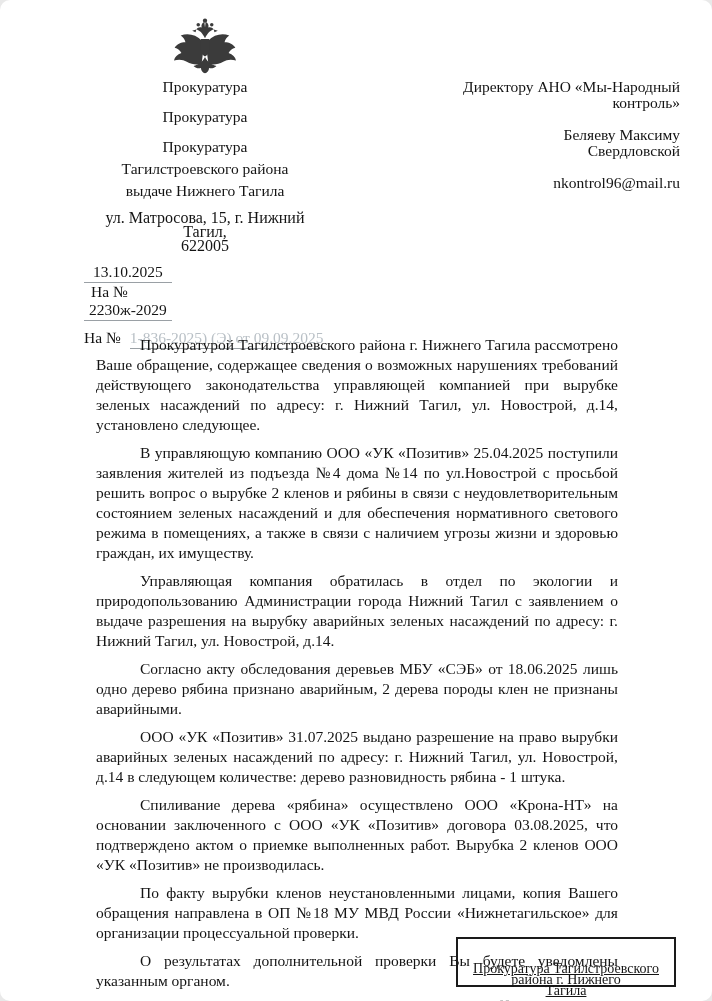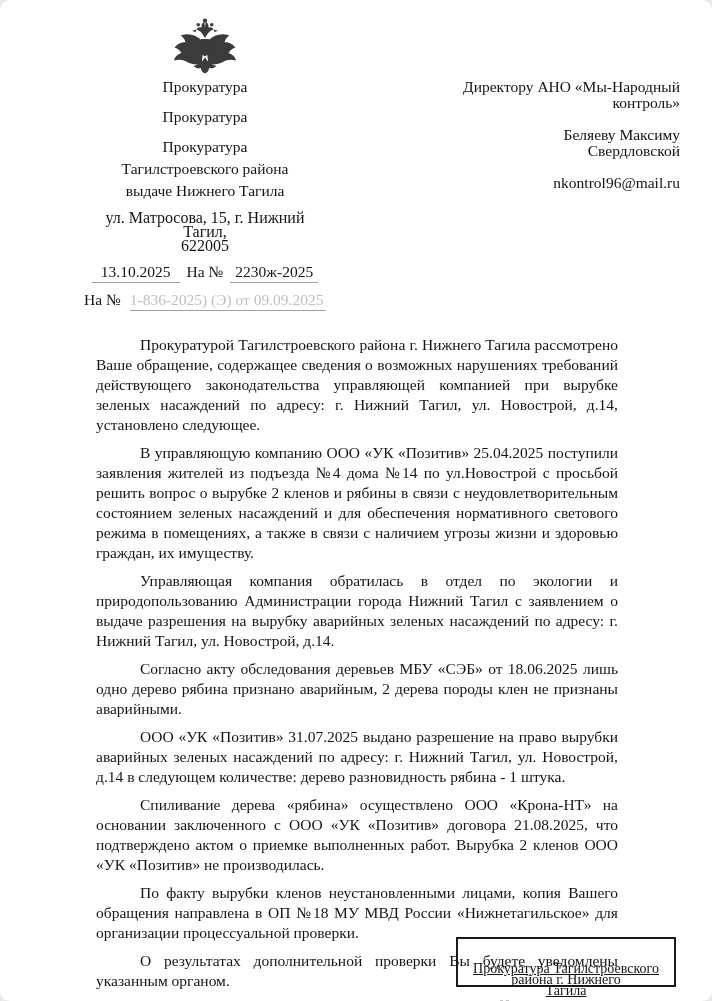--- a/index.html
+++ b/index.html
@@ -22,21 +22,21 @@
     text-align:center;
   }
   .emblem { display:block; margin:0 auto 2px auto; }
   .org-block1 { font-size:15.5px; line-height:16px; margin-top:3px; }
   .org-block2 { font-size:15.5px; line-height:23px; margin-top:10px; }
   .org-block3 { font-size:15.5px; line-height:22px; margin-top:8px; }
   .addr { font-size:16px; line-height:14px; margin-top:9px; }
 
   .ref1 {
     margin-top:10px; font-size:15.5px;
-    display:flex; justify-content:center; align-items:baseline;
+    display:flex; justify-content:center; align-items:baseline;flex-direction:column;
   }
   .ref1 .seg-date { border-bottom:1.5px solid #9aa0a5; padding:0 9px 1px 9px; }
   .ref1 .seg-label { padding:0 7px; white-space:nowrap; }
   .ref1 .seg-num { border-bottom:1.5px solid #9aa0a5; padding:0 5px 1px 5px; white-space:nowrap; }
 
   .ref2 {
     margin-top:8px; font-size:15.5px;
     display:flex; align-items:baseline; text-align:left;
   }
   .ref2 .seg-label { white-space:nowrap; padding-right:9px; }
@@ -115,21 +115,21 @@
     </div>
 
     <div class="addr">
       <div>ул. Матросова, 15, г. Нижний Тагил,</div>
       <div>622005</div>
     </div>
 
     <div class="ref1">
       <span class="seg-date">13.10.2025</span>
       <span class="seg-label">На №</span>
-      <span class="seg-num">2230ж-2025</span>
+      <span class="seg-num">2230ж-2029</span>
     </div>
 
     <div class="ref2">
       <span class="seg-label">На №</span>
       <span class="seg-num">1-836-2025) (Э) от 09.09.2025</span>
     </div>
 
   </div>
 
   <div class="recipient">
@@ -143,21 +143,21 @@
     </div>
     <div class="block email-block">nkontrol96@mail.ru</div>
   </div>
 
   <div class="letter-body">
     <p>Прокуратурой Тагилстроевского района г. Нижнего Тагила рассмотрено Ваше обращение, содержащее сведения о возможных нарушениях требований действующего законодательства управляющей компанией при вырубке зеленых насаждений по адресу: г. Нижний Тагил, ул. Новострой, д.14, установлено следующее.</p>
     <p>В управляющую компанию ООО «УК «Позитив» 25.04.2025 поступили заявления жителей из подъезда №4 дома №14 по ул.Новострой с просьбой решить вопрос о вырубке 2 кленов и рябины в связи с неудовлетворительным состоянием зеленых насаждений и для обеспечения нормативного светового режима в помещениях, а также в связи с наличием угрозы жизни и здоровью граждан, их имуществу.</p>
     <p>Управляющая компания обратилась в отдел по экологии и природопользованию Администрации города Нижний Тагил с заявлением о выдаче разрешения на вырубку аварийных зеленых насаждений по адресу: г. Нижний Тагил, ул. Новострой, д.14.</p>
     <p>Согласно акту обследования деревьев МБУ «СЭБ» от 18.06.2025 лишь одно дерево рябина признано аварийным, 2 дерева породы клен не признаны аварийными.</p>
     <p>ООО «УК «Позитив» 31.07.2025 выдано разрешение на право вырубки аварийных зеленых насаждений по адресу: г. Нижний Тагил, ул. Новострой, д.14 в следующем количестве: дерево разновидность рябина - 1 штука.</p>
-    <p>Спиливание дерева «рябина» осуществлено ООО «Крона-НТ» на основании заключенного с ООО «УК «Позитив» договора 21.08.2025, что подтверждено актом о приемке выполненных работ. Вырубка 2 кленов ООО «УК «Позитив» не производилась.</p>
+    <p>Спиливание дерева «рябина» осуществлено ООО «Крона-НТ» на основании заключенного с ООО «УК «Позитив» договора 03.08.2025, что подтверждено актом о приемке выполненных работ. Вырубка 2 кленов ООО «УК «Позитив» не производилась.</p>
     <p>По факту вырубки кленов неустановленными лицами, копия Вашего обращения направлена в ОП №18 МУ МВД России «Нижнетагильское» для организации процессуальной проверки.</p>
     <p>О результатах дополнительной проверки Вы будете уведомлены указанным органом.</p>
   </div>
 
   <div class="stamp">
     <div>Прокуратура Тагилстроевского района г. Нижнего</div>
     <div>Тагила</div>
     <div class="no-line">№</div>
   </div>
 

